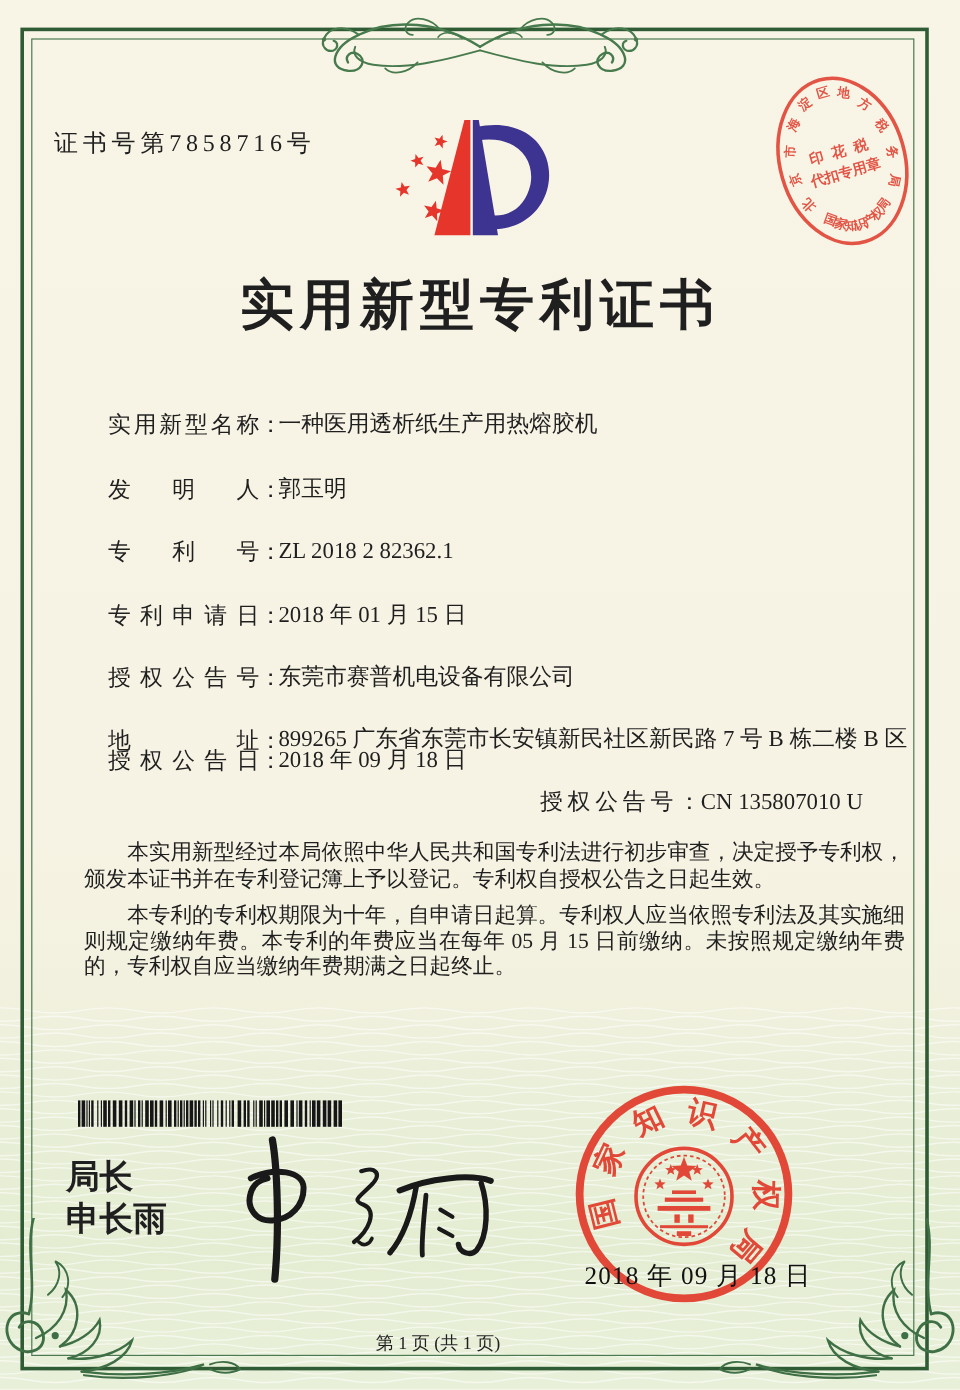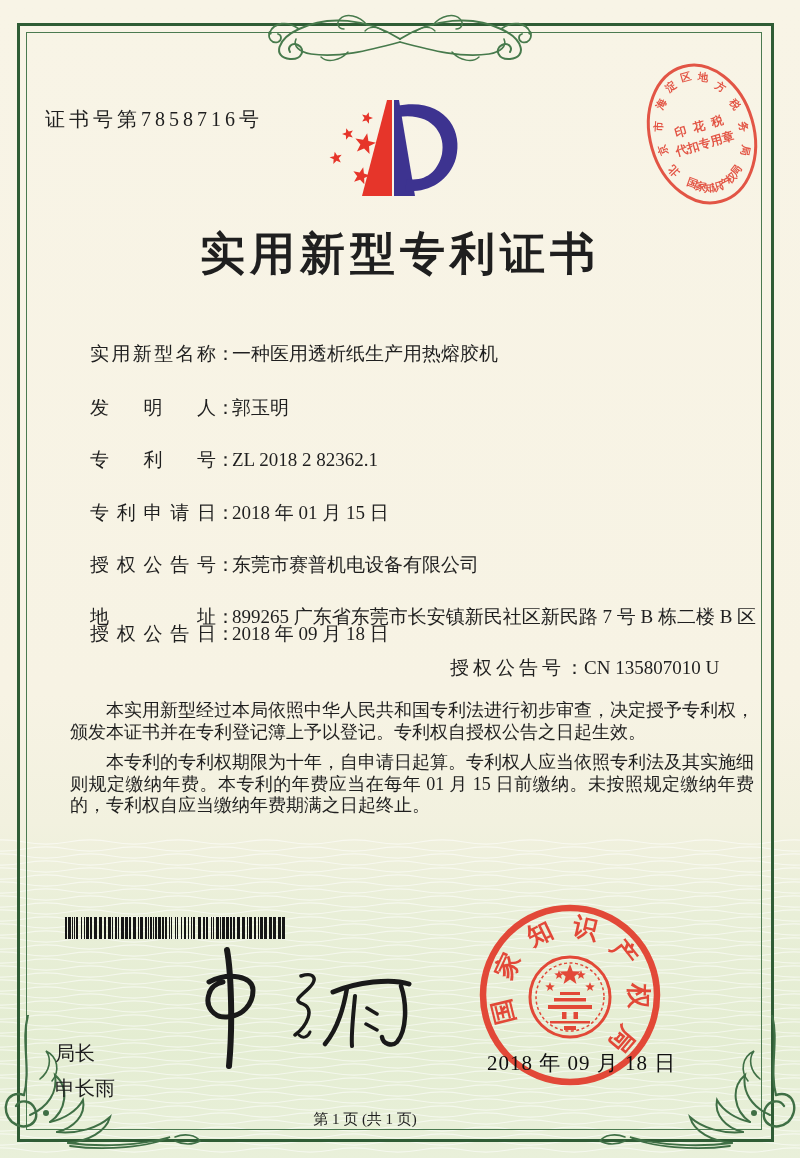--- a/index.html
+++ b/index.html
@@ -22,21 +22,21 @@
   .fcolon{display:inline-block;width:16px;vertical-align:top;}
   .fvalue{display:inline-block;width:545px;vertical-align:top;line-height:26px;}
   #row-0{top:341px}#row-1{top:395px}#row-2{top:447px}#row-3{top:500px}
   #row-4{top:552px}#row-5{top:604px}#row-6{top:621px}
   #grant-no{left:450px;top:655px;font-size:19px;z-index:3;}
   #grant-no .glabel{letter-spacing:4px;}
   #paragraphs{left:60px;top:700px;width:684px;font-size:18px;line-height:21.5px;text-align:justify;z-index:3;margin-left:10px;}
   #paragraphs p{margin:0 0 9px 0;text-indent:2em;}
   #barcode{left:65px;top:917px;width:224px;height:22px;z-index:3;font-size:0;}
   #barcode span{display:inline-block;height:100%;background:#161616;}
-  #signer{left:55px;top:1036px;font-size:20px;line-height:35px;z-index:3;}
+  #signer{left:55px;top:964px;font-size:28px;line-height:35px;z-index:3;font-weight:bold;}
   #signature{left:195px;top:938px;width:235px;height:140px;z-index:4;}
   #main-seal{left:478px;top:903px;width:184px;height:184px;z-index:5;opacity:.93;}
   #seal-date{left:487px;top:1049px;font-size:21px;letter-spacing:1px;color:#101010;z-index:6;}
   #page-foot{left:0;top:1110px;width:730px;text-align:center;font-size:15px;z-index:3;}
   #tax-stamp{left:636px;top:50px;width:132px;height:168px;z-index:4;opacity:.88;}
   svg text{font-family:"Liberation Serif","DejaVu Serif",serif;}
 </style>
 </head>
 <body>
 
@@ -156,21 +156,21 @@
 </div>
 <div class="row" id="row-6">
   <span class="flabel">授权公告日</span><span class="fcolon">：</span><span class="fvalue" style="width:230px">2018 年 09 月 18 日</span>
 </div>
 <div id="grant-no" class="abs">
   <span class="glabel">授权公告号</span><span>：</span><span>CN 135807010 U</span>
 </div>
 
 <div id="paragraphs" class="abs">
   <p>本实用新型经过本局依照中华人民共和国专利法进行初步审查，决定授予专利权，颁发本证书并在专利登记簿上予以登记。专利权自授权公告之日起生效。</p>
-  <p>本专利的专利权期限为十年，自申请日起算。专利权人应当依照专利法及其实施细则规定缴纳年费。本专利的年费应当在每年 01 月 15 日前缴纳。未按照规定缴纳年费的，专利权自应当缴纳年费期满之日起终止。</p>
+  <p>本专利的专利权期限为十年，自申请日起算。专利权人应当依照专利法及其实施细则规定缴纳年费。本专利的年费应当在每年 05 月 15 日前缴纳。未按照规定缴纳年费的，专利权自应当缴纳年费期满之日起终止。</p>
 </div>
 
 <div id="barcode" class="abs"><span style="width: 2px; margin-right: 1px;"></span><span style="width: 3px; margin-right: 1px;"></span><span style="width: 1px; margin-right: 1px;"></span><span style="width: 1px; margin-right: 1px;"></span><span style="width: 2px; margin-right: 3px;"></span><span style="width: 1px; margin-right: 2px;"></span><span style="width: 1px; margin-right: 1px;"></span><span style="width: 3px; margin-right: 1px;"></span><span style="width: 2px; margin-right: 2px;"></span><span style="width: 3px; margin-right: 2px;"></span><span style="width: 3px; margin-right: 2px;"></span><span style="width: 2px; margin-right: 2px;"></span><span style="width: 3px; margin-right: 1px;"></span><span style="width: 1px; margin-right: 2px;"></span><span style="width: 2px; margin-right: 1px;"></span><span style="width: 1px; margin-right: 2px;"></span><span style="width: 3px; margin-right: 1px;"></span><span style="width: 3px; margin-right: 1px;"></span><span style="width: 2px; margin-right: 2px;"></span><span style="width: 3px; margin-right: 2px;"></span><span style="width: 1px; margin-right: 1px;"></span><span style="width: 3px; margin-right: 2px;"></span><span style="width: 2px; margin-right: 1px;"></span><span style="width: 1px; margin-right: 1px;"></span><span style="width: 2px; margin-right: 1px;"></span><span style="width: 1px; margin-right: 1px;"></span><span style="width: 2px; margin-right: 1px;"></span><span style="width: 3px; margin-right: 1px;"></span><span style="width: 2px; margin-right: 1px;"></span><span style="width: 2px; margin-right: 2px;"></span><span style="width: 1px; margin-right: 1px;"></span><span style="width: 1px; margin-right: 3px;"></span><span style="width: 1px; margin-right: 1px;"></span><span style="width: 1px; margin-right: 3px;"></span><span style="width: 1px; margin-right: 2px;"></span><span style="width: 2px; margin-right: 2px;"></span><span style="width: 1px; margin-right: 2px;"></span><span style="width: 1px; margin-right: 1px;"></span><span style="width: 2px; margin-right: 3px;"></span><span style="width: 3px; margin-right: 2px;"></span><span style="width: 2px; margin-right: 1px;"></span><span style="width: 2px; margin-right: 3px;"></span><span style="width: 1px; margin-right: 1px;"></span><span style="width: 1px; margin-right: 2px;"></span><span style="width: 3px; margin-right: 1px;"></span><span style="width: 1px; margin-right: 1px;"></span><span style="width: 3px; margin-right: 1px;"></span><span style="width: 3px; margin-right: 1px;"></span><span style="width: 2px; margin-right: 1px;"></span><span style="width: 2px; margin-right: 2px;"></span><span style="width: 3px; margin-right: 2px;"></span><span style="width: 3px; margin-right: 2px;"></span><span style="width: 1px; margin-right: 1px;"></span><span style="width: 3px; margin-right: 2px;"></span><span style="width: 2px; margin-right: 2px;"></span><span style="width: 1px; margin-right: 1px;"></span><span style="width: 3px; margin-right: 1px;"></span><span style="width: 3px; margin-right: 2px;"></span><span style="width: 3px; margin-right: 1px;"></span><span style="width: 3px; margin-right: 2px;"></span><span style="width: 3px; margin-right: 1px;"></span><span style="width: 3px; margin-right: 3px;"></span></div>
 
 <div id="signer" class="abs">
   <div>局长</div>
   <div>申长雨</div>
 </div>
 
 <svg id="signature" class="abs" viewBox="0 0 235 140">

